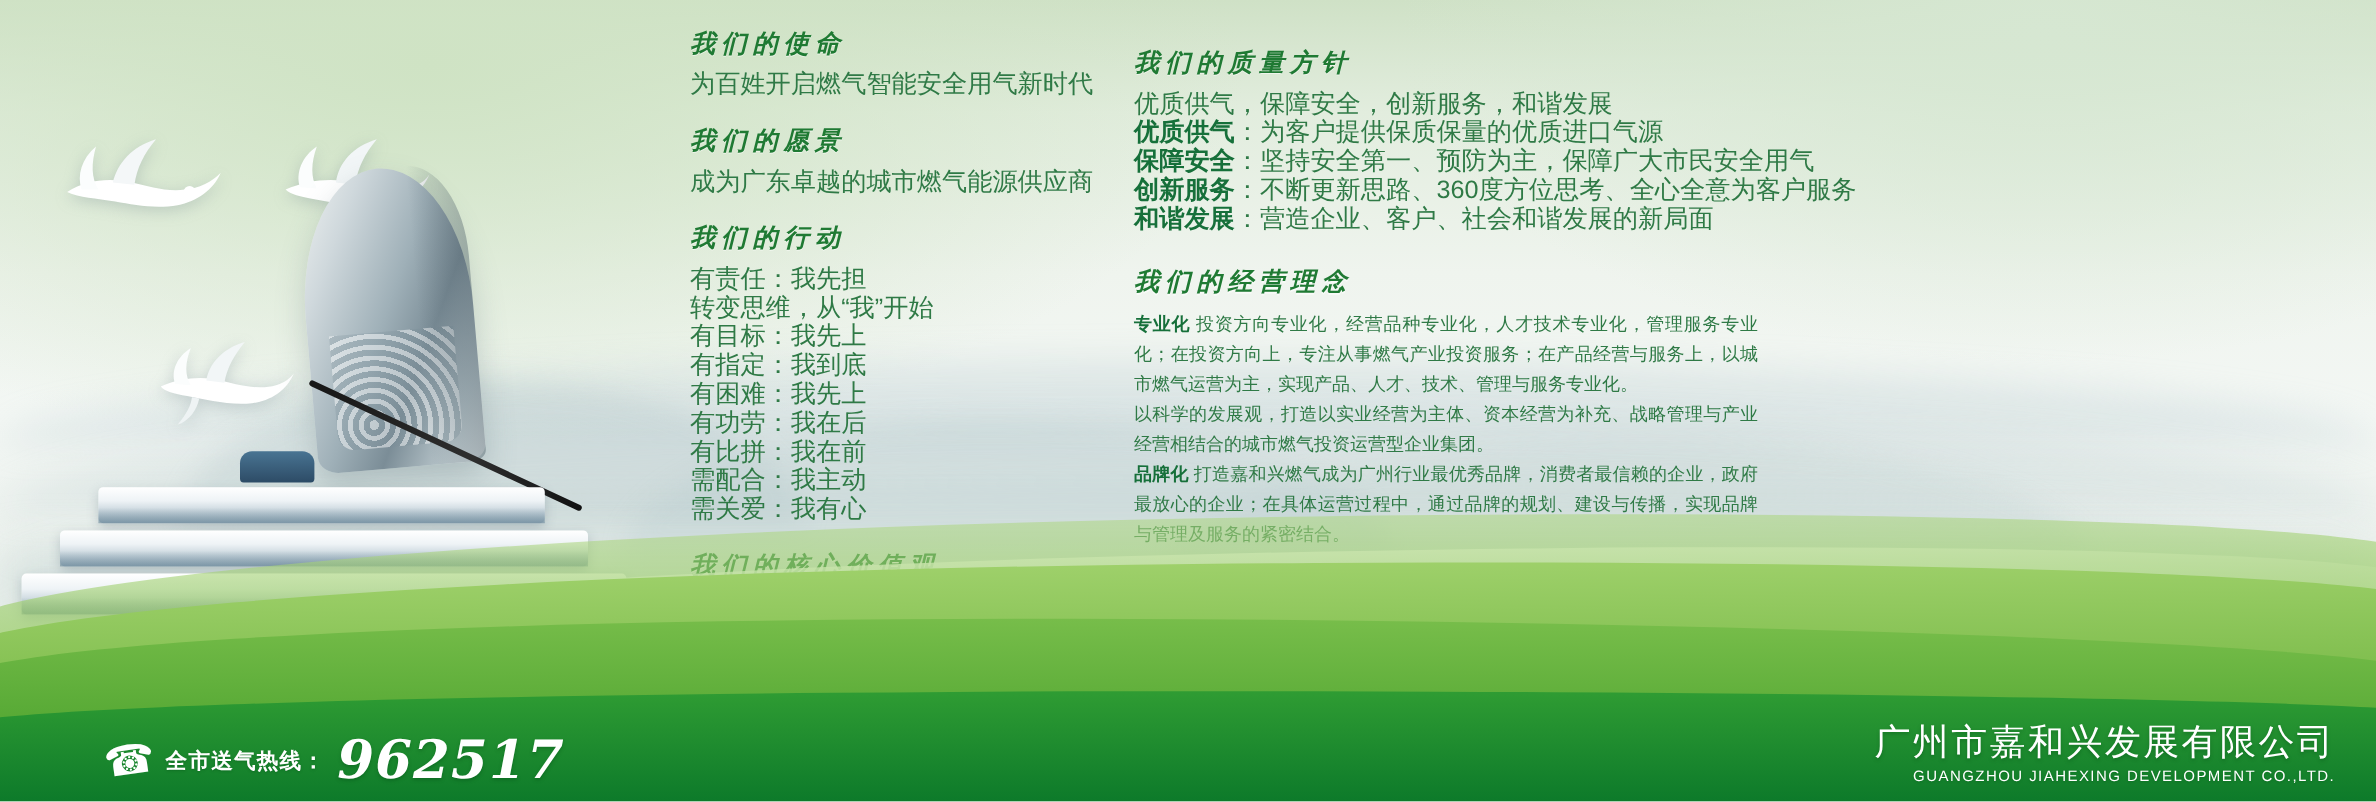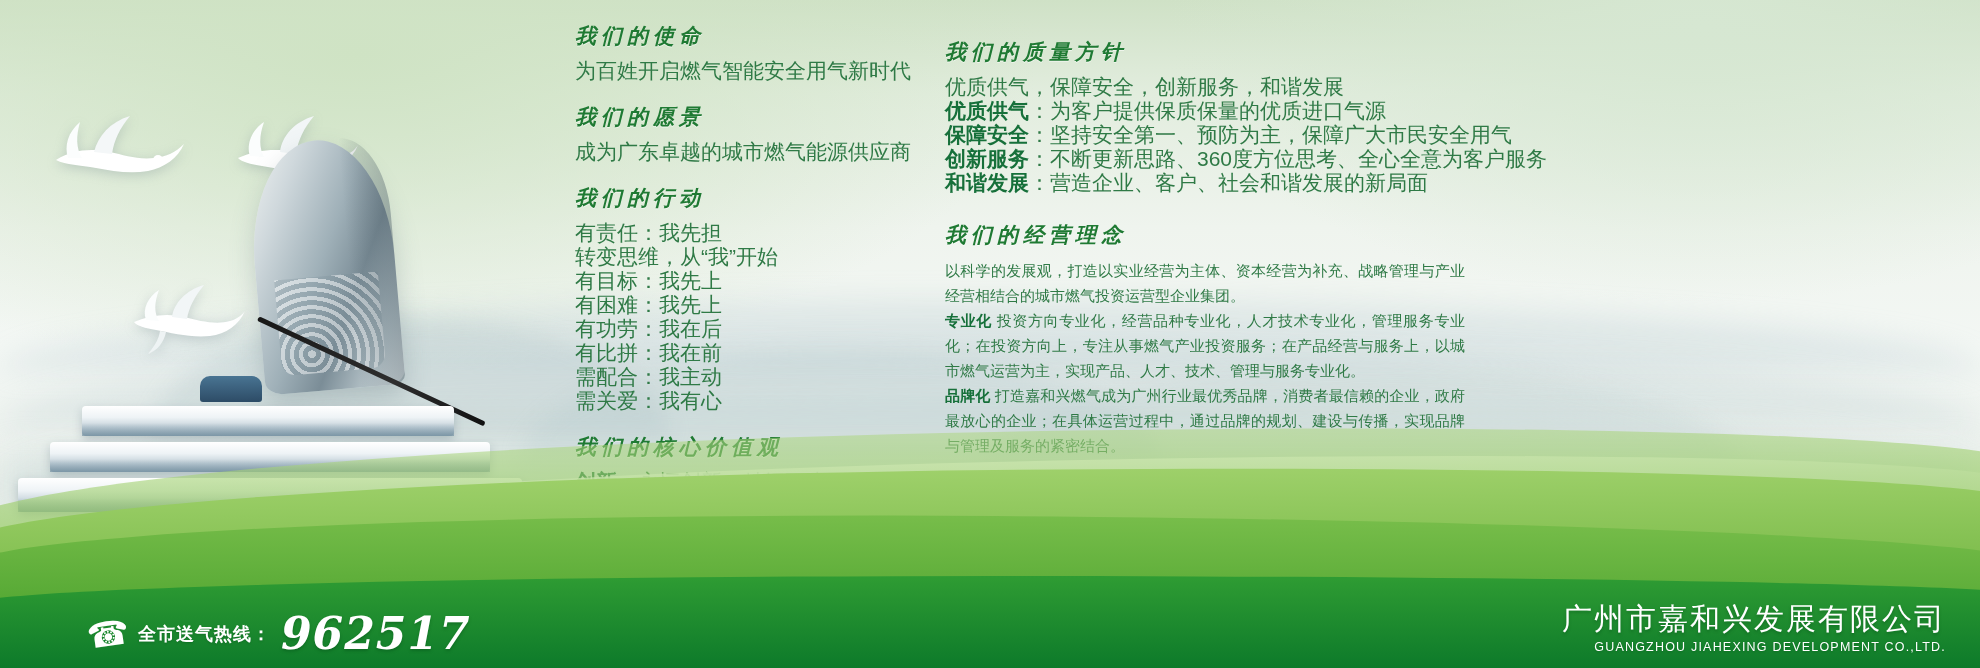--- a/index.html
+++ b/index.html
@@ -265,20 +265,21 @@
     <div class="blk">
       <div class="brush-head">我们的愿景</div>
       <div class="line"><span>成为广东卓越的城市燃气能源供应商</span></div>
     </div>
 
     <div class="blk">
       <div class="brush-head">我们的行动</div>
       <div class="line"><span>有责任：我先担</span></div>
       <div class="line"><span>转变思维，从“我”开始</span></div>
       <div class="line"><span>有目标：我先上</span></div>
+      <div class="line"><span>有指定：我到底</span></div>
       <div class="line"><span>有困难：我先上</span></div>
       <div class="line"><span>有功劳：我在后</span></div>
       <div class="line"><span>有比拼：我在前</span></div>
       <div class="line"><span>需配合：我主动</span></div>
       <div class="line"><span>需关爱：我有心</span></div>
     </div>
 
     <div class="blk">
       <div class="brush-head">我们的核心价值观</div>
       <div class="line"><span class="lbl">创新</span><span>：永恒创新，精细不止</span></div>
@@ -294,22 +295,22 @@
       <div class="brush-head">我们的质量方针</div>
       <div class="line"><span>优质供气，保障安全，创新服务，和谐发展</span></div>
       <div class="line"><span class="lbl">优质供气</span><span>：为客户提供保质保量的优质进口气源</span></div>
       <div class="line"><span class="lbl">保障安全</span><span>：坚持安全第一、预防为主，保障广大市民安全用气</span></div>
       <div class="line"><span class="lbl">创新服务</span><span>：不断更新思路、360度方位思考、全心全意为客户服务</span></div>
       <div class="line"><span class="lbl">和谐发展</span><span>：营造企业、客户、社会和谐发展的新局面</span></div>
     </div>
 
     <div class="blk" style="margin-top:26px;">
       <div class="brush-head">我们的经营理念</div>
+      <div class="para"><span class="lbl">专业化</span><span> 投资方向专业化，经营品种专业化，人才技术专业化，管理服务专业化；在投资方向上，专注从事燃气产业投资服务；在产品经营与服务上，以城市燃气运营为主，实现产品、人才、技术、管理与服务专业化。</span></div>
       <div class="para"><span>以科学的发展观，打造以实业经营为主体、资本经营为补充、战略管理与产业经营相结合的城市燃气投资运营型企业集团。</span></div>
-      <div class="para"><span class="lbl">专业化</span><span> 投资方向专业化，经营品种专业化，人才技术专业化，管理服务专业化；在投资方向上，专注从事燃气产业投资服务；在产品经营与服务上，以城市燃气运营为主，实现产品、人才、技术、管理与服务专业化。</span></div>
       <div class="para"><span class="lbl">品牌化</span><span> 打造嘉和兴燃气成为广州行业最优秀品牌，消费者最信赖的企业，政府最放心的企业；在具体运营过程中，通过品牌的规划、建设与传播，实现品牌与管理及服务的紧密结合。</span></div>
     </div>
 
     <div class="blk" style="margin-top:26px;">
       <div class="brush-head">企业文化核心理念</div>
       <div class="line"><span>安全供气　追求卓越　创新发展　　和谐共进</span></div>
     </div>
 
   </div>
 

